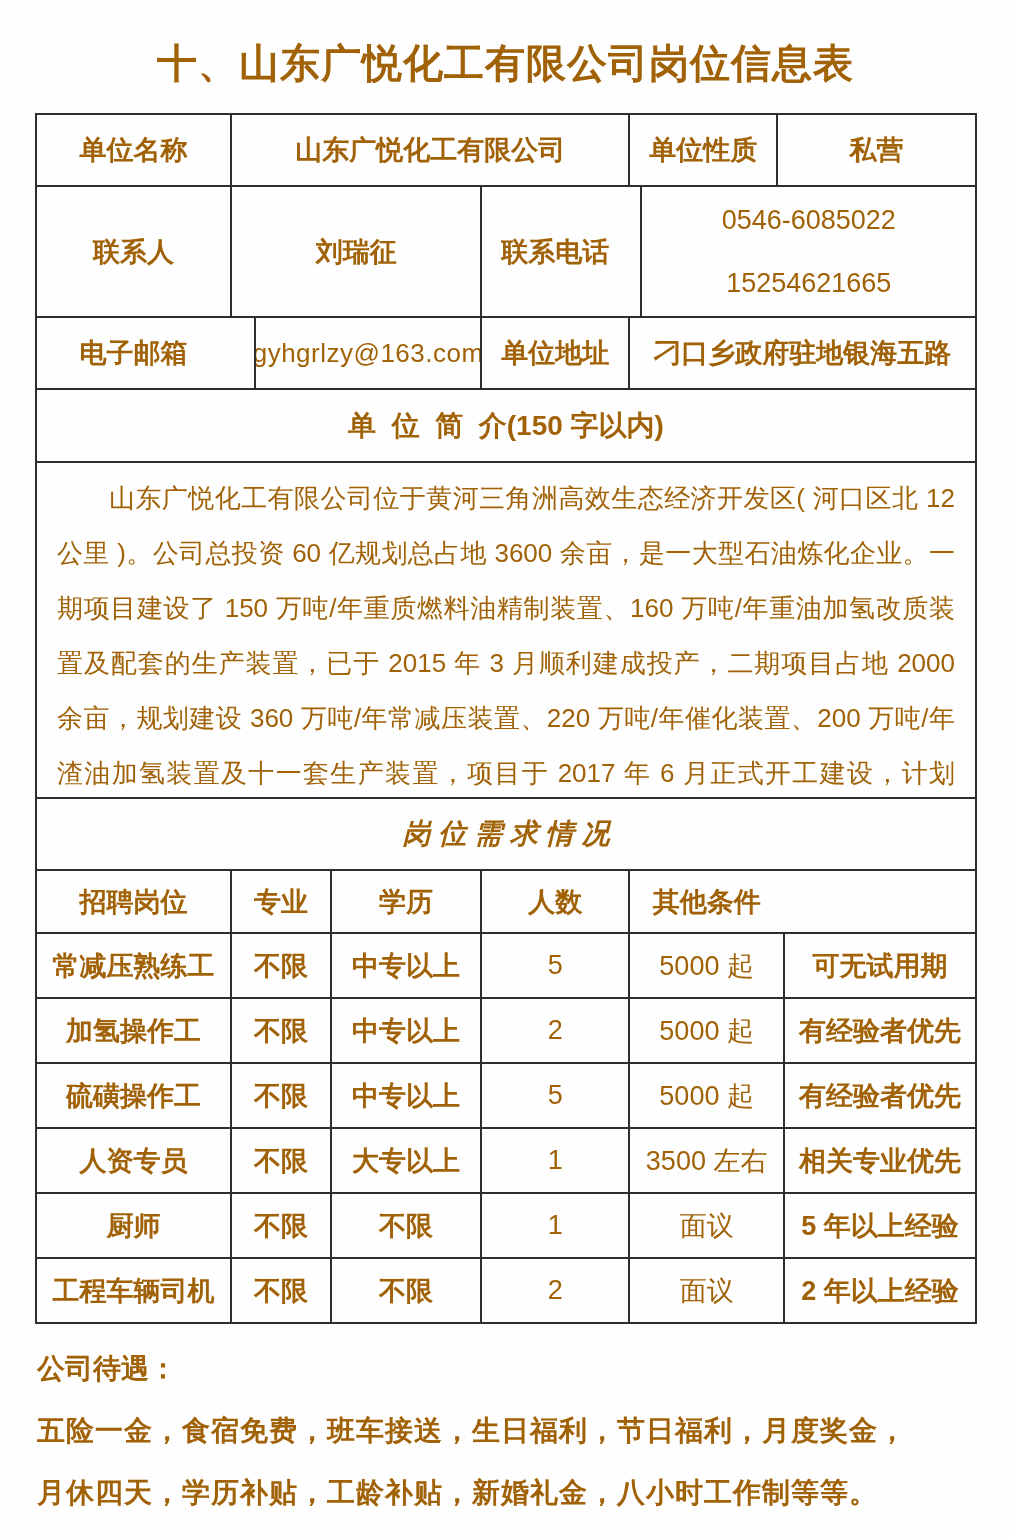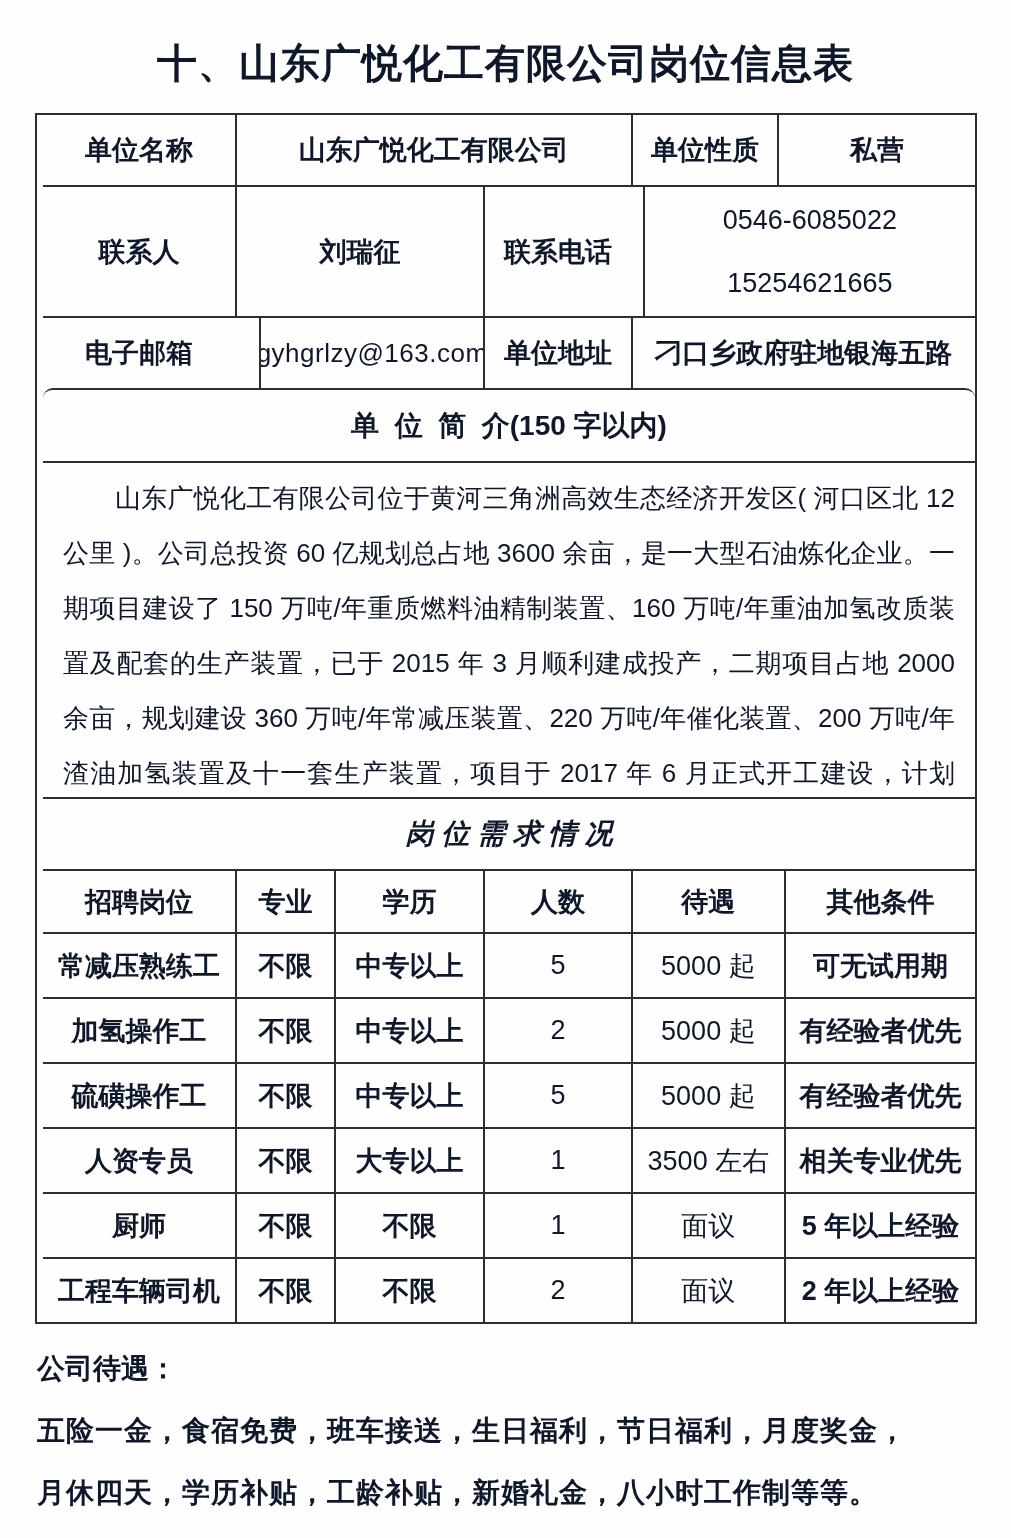--- a/index.html
+++ b/index.html
@@ -2,43 +2,42 @@
 <html><head>
 <meta charset="utf-8">
 <style>
   * { margin: 0; padding: 0; box-sizing: border-box; }
   html, body { background: #e9e9e9; }
   .page {
     width: 1011px;
     height: 1538px;
     background: #fefefe;
     font-family: "Liberation Sans", sans-serif;
-    color: #0f172a;
+    color: #a16207;
     position: relative;
     overflow: hidden;
   }
   .title {
     padding-top: 36px;
     text-align: center;
     font-size: 40px;
     font-weight: 700;
     letter-spacing: 1px;
   }
   .doc-table {
     width: 942px;
     margin: 22px 0 0 35px;
     border: 2px solid #2e2e2e;
-    padding-left: 6px;
   }
   .row { display: grid; }
   .row + .row { border-top: 2px solid #2e2e2e; }
   .rowA { grid-template-columns: 194fr 400fr 148fr 200fr; height: 70px; }
   .rowB { grid-template-columns: 194fr 251fr 149fr 348fr; height: 131px; }
   .rowC { grid-template-columns: 194fr 251fr 149fr 348fr; height: 72px; }
-  .rowD { grid-template-columns: 1fr; height: 73px; border-radius: 10px; }
+  .rowD { grid-template-columns: 1fr; height: 73px; }
   .rowE { grid-template-columns: 1fr; height: 336px; }
   .rowF { grid-template-columns: 1fr; height: 72px; font-style: italic; }
   .rowG { grid-template-columns: 194fr 100fr 151fr 149fr 155fr 193fr; height: 63px; }
   .rowJ { grid-template-columns: 194fr 100fr 151fr 149fr 155fr 193fr; height: 65px; }
   .cell {
     display: flex;
     align-items: center;
     justify-content: center;
     text-align: center;
     font-size: 27px;
@@ -108,21 +107,20 @@
 
     <div class="row rowF">
       <div class="cell section-head">岗 位 需 求 情 况</div>
     </div>
 
     <div class="row rowG">
       <div class="cell">招聘岗位</div>
       <div class="cell">专业</div>
       <div class="cell">学历</div>
       <div class="cell">人数</div>
-      <div class="cell">待遇</div>
       <div class="cell">其他条件</div>
     </div>
 
     <div class="row rowJ">
       <div class="cell">常减压熟练工</div>
       <div class="cell">不限</div>
       <div class="cell">中专以上</div>
       <div class="cell num-cell">5</div>
       <div class="cell num-cell">5000 起</div>
       <div class="cell">可无试用期</div>

